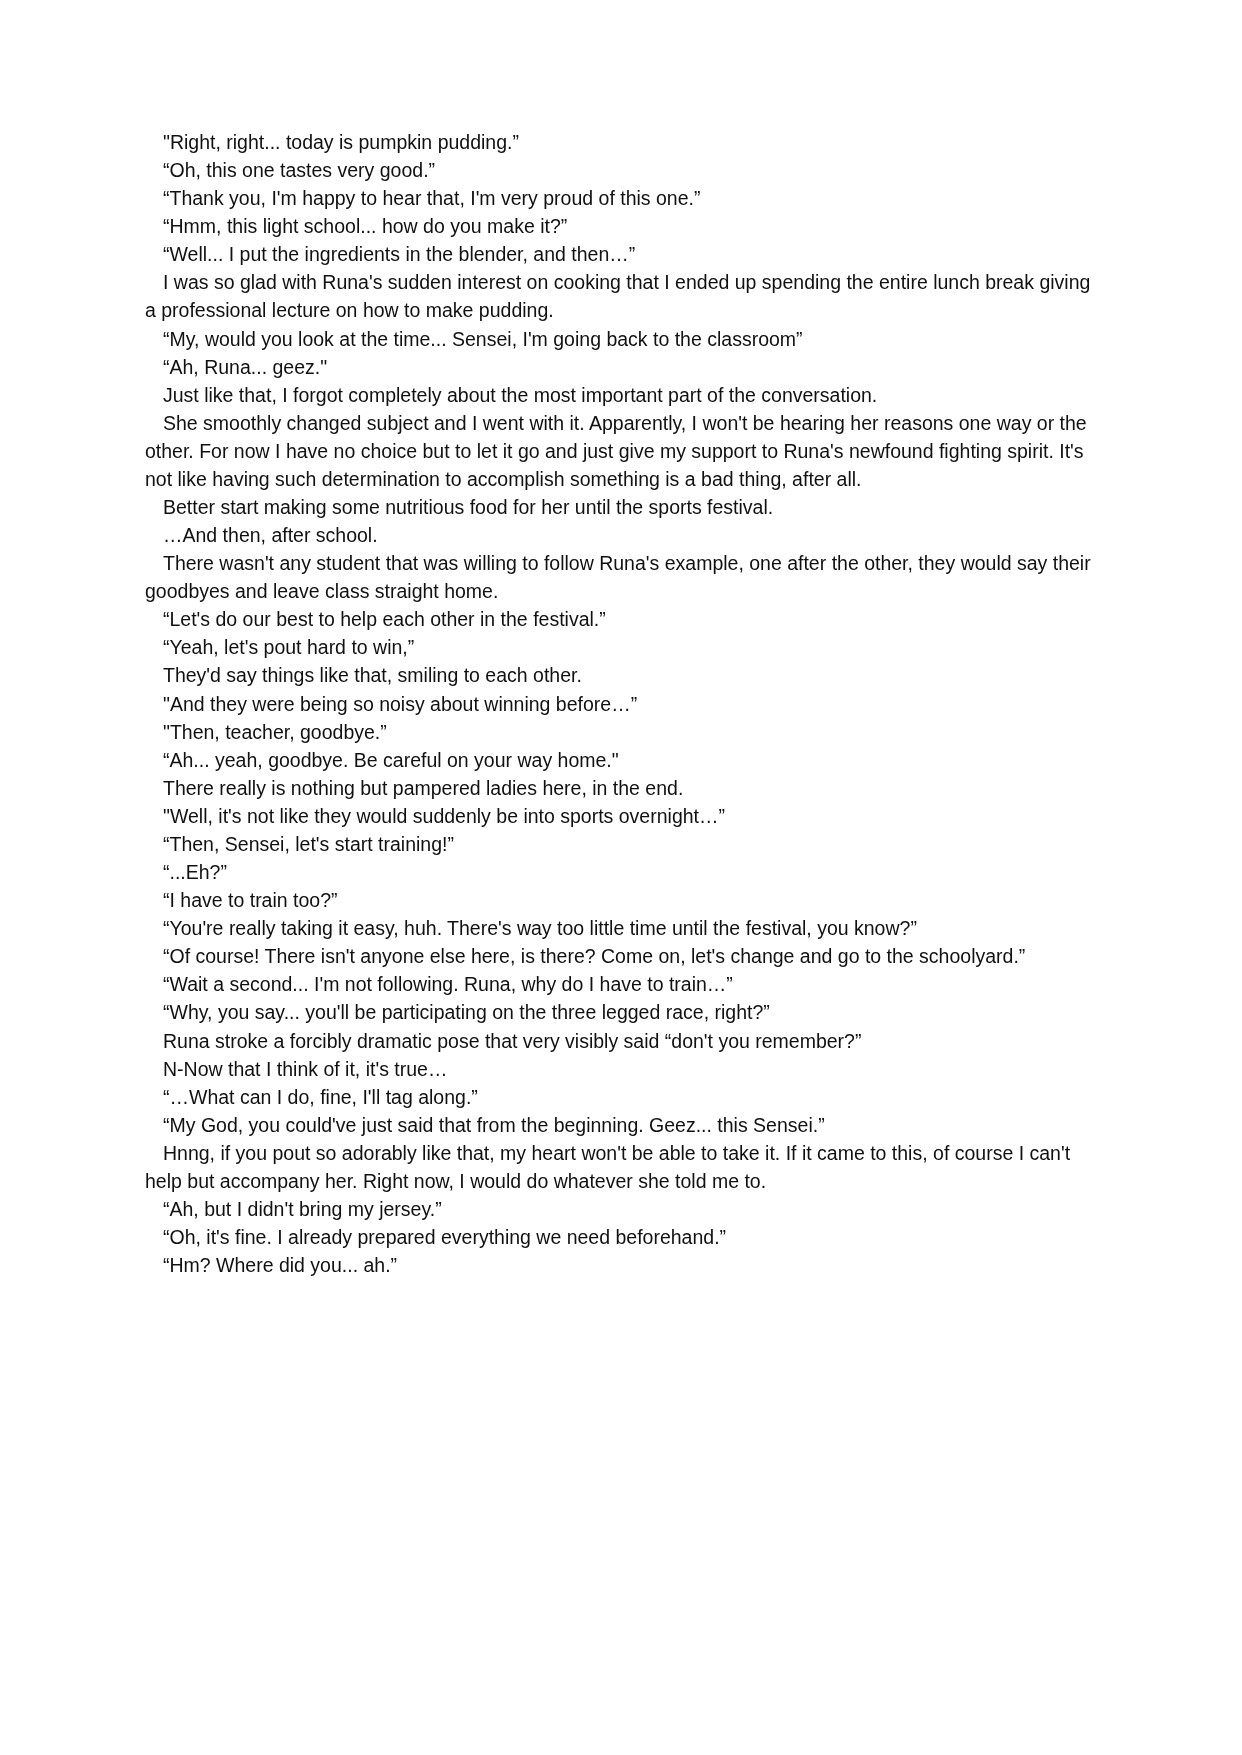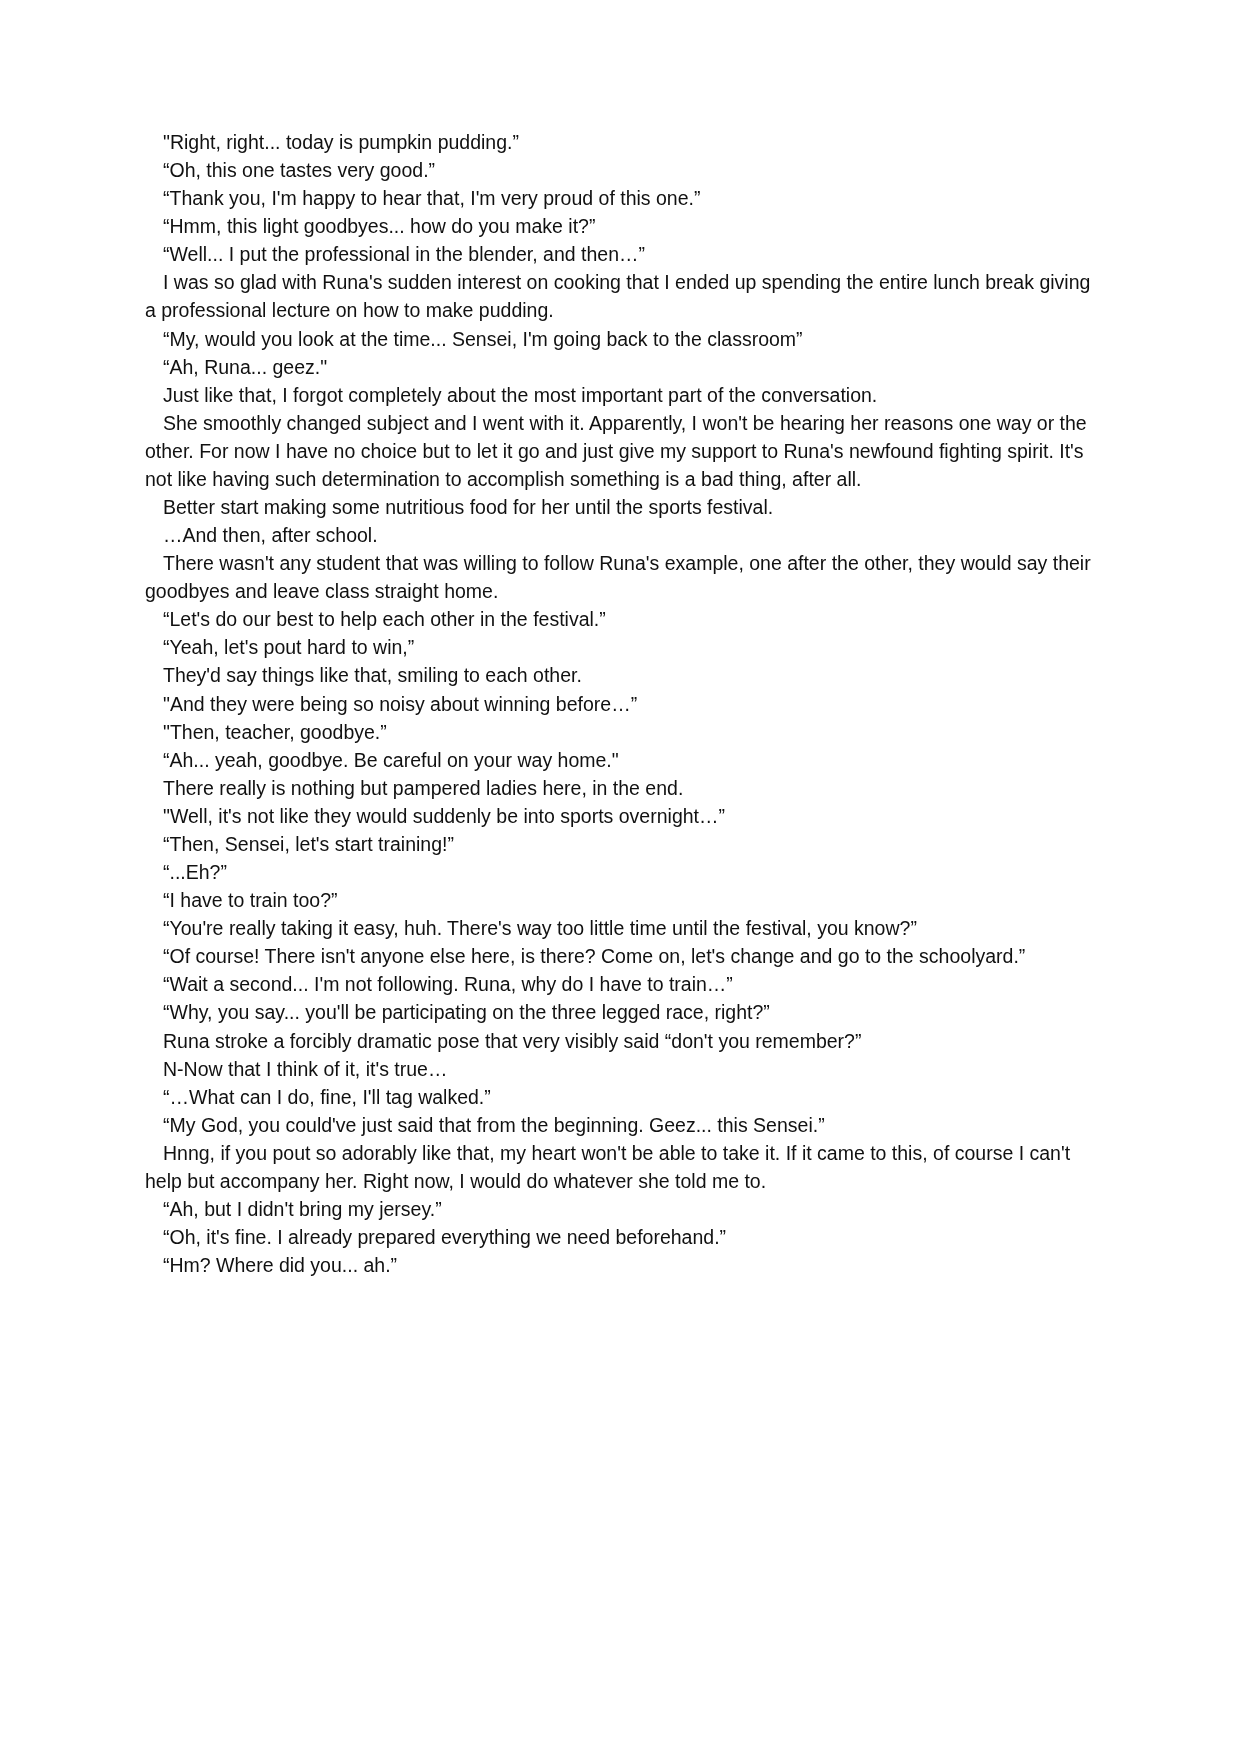--- a/index.html
+++ b/index.html
@@ -33,22 +33,22 @@
   }
 </style>
 </head>
 <body>
 
 <div class="page">
   <div class="doc-body">
     <p class="para">"Right, right... today is pumpkin pudding.”</p>
     <p class="para">“Oh, this one tastes very good.”</p>
     <p class="para">“Thank you, I'm happy to hear that, I'm very proud of this one.”</p>
-    <p class="para">“Hmm, this light goodbyes... how do you make it?”</p>
-    <p class="para">“Well... I put the professional in the blender, and then…”</p>
+    <p class="para">“Hmm, this light school... how do you make it?”</p>
+    <p class="para">“Well... I put the ingredients in the blender, and then…”</p>
     <p class="para">I was so glad with Runa's sudden interest on cooking that I ended up spending the entire lunch break giving a professional lecture on how to make pudding.</p>
     <p class="para">“My, would you look at the time... Sensei, I'm going back to the classroom”</p>
     <p class="para">“Ah, Runa... geez."</p>
     <p class="para">Just like that, I forgot completely about the most important part of the conversation.</p>
     <p class="para">She smoothly changed subject and I went with it. Apparently, I won't be hearing her reasons one way or the other. For now I have no choice but to let it go and just give my support to Runa's newfound fighting spirit. It's not like having such determination to accomplish something is a bad thing, after all.</p>
     <p class="para">Better start making some nutritious food for her until the sports festival.</p>
     <p class="para">…And then, after school.</p>
     <p class="para">There wasn't any student that was willing to follow Runa's example, one after the other, they would say their goodbyes and leave class straight home.</p>
     <p class="para">“Let's do our best to help each other in the festival.”</p>
     <p class="para">“Yeah, let's pout hard to win,”</p>
@@ -60,20 +60,20 @@
     <p class="para">"Well, it's not like they would suddenly be into sports overnight…”</p>
     <p class="para">“Then, Sensei, let's start training!”</p>
     <p class="para">“...Eh?”</p>
     <p class="para">“I have to train too?”</p>
     <p class="para">“You're really taking it easy, huh. There's way too little time until the festival, you know?”</p>
     <p class="para">“Of course! There isn't anyone else here, is there? Come on, let's change and go to the schoolyard.”</p>
     <p class="para">“Wait a second... I'm not following. Runa, why do I have to train…”</p>
     <p class="para">“Why, you say... you'll be participating on the three legged race, right?”</p>
     <p class="para">Runa stroke a forcibly dramatic pose that very visibly said “don't you remember?”</p>
     <p class="para">N-Now that I think of it, it's true…</p>
-    <p class="para">“…What can I do, fine, I'll tag walked.”</p>
+    <p class="para">“…What can I do, fine, I'll tag along.”</p>
     <p class="para">“My God, you could've just said that from the beginning. Geez... this Sensei.”</p>
     <p class="para">Hnng, if you pout so adorably like that, my heart won't be able to take it. If it came to this, of course I can't help but accompany her. Right now, I would do whatever she told me to.</p>
     <p class="para">“Ah, but I didn't bring my jersey.”</p>
     <p class="para">“Oh, it's fine. I already prepared everything we need beforehand.”</p>
     <p class="para">“Hm? Where did you... ah.”</p>
   </div>
 </div>
 
 </body></html>

